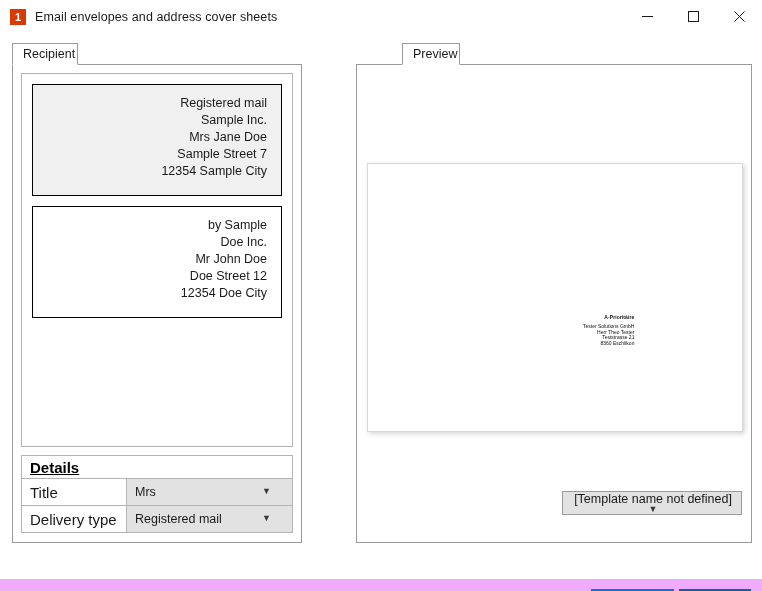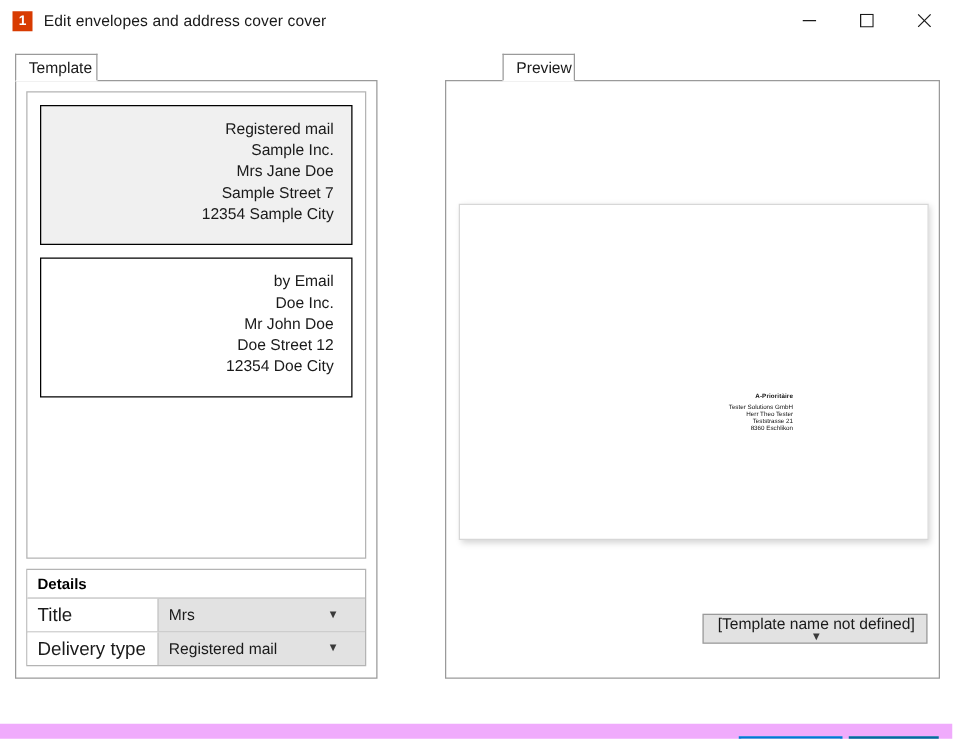--- a/index.html
+++ b/index.html
@@ -150,24 +150,25 @@
     box-sizing: border-box;
     border: 1px solid #b4b4b4;
     background: #ffffff;
   }
   .details-header {
     height: 22px;
     display: flex;
     align-items: center;
     padding-left: 8px;
     font-weight: bold;
-    font-size: 12px;
+    font-size: 15px;
     color: #000000;
     border-bottom: 1px solid #b4b4b4;
     background: #ffffff;
+    text-decoration: underline;
   }
   .details-row {
     height: 26px;
     display: flex;
     align-items: stretch;
     border-bottom: 1px solid #b4b4b4;
   }
   .details-row:last-child { border-bottom: none; }
   .details-label {
     width: 105px;
@@ -286,21 +287,21 @@
   #cancel-button {
     left: 679px;
     width: 72px;
   }
 </style>
 </head>
 <body>
 
 <div class="titlebar">
   <div class="app-icon">1</div>
-  <div class="title-text">Edit envelopes and address cover cover</div>
+  <div class="title-text">Email envelopes and address cover sheets</div>
   <div class="win-controls">
     <div class="win-btn">
       <svg width="11" height="11" viewBox="0 0 11 11">
           <line x1="0" y1="5.5" x2="11" y2="5.5" stroke="#1a1a1a" stroke-width="1"></line>
         </svg>
     </div>
     <div class="win-btn">
       <svg width="11" height="11" viewBox="0 0 11 11">
           <rect x="0.5" y="0.5" width="10" height="10" fill="none" stroke="#1a1a1a" stroke-width="1"></rect>
         </svg>
@@ -311,34 +312,34 @@
           <line x1="10.5" y1="0.5" x2="0.5" y2="10.5" stroke="#1a1a1a" stroke-width="1"></line>
         </svg>
     </div>
   </div>
 </div>
 
 <div class="dialog-body">
 
   <div class="tabgroup" id="recipient-tabgroup">
     <div class="tab-strip">
-      <div class="tab" id="recipient-tab">Template</div>
+      <div class="tab" id="recipient-tab">Recipient</div>
     </div>
     <div class="tab-panel" id="recipient-panel">
 
       <div class="recipient-list">
         <div class="address-card selected" id="address-card-0">
           <div class="addr-line">Registered mail</div>
           <div class="addr-line">Sample Inc.</div>
           <div class="addr-line">Mrs Jane Doe</div>
           <div class="addr-line">Sample Street 7</div>
           <div class="addr-line">12354 Sample City</div>
         </div>
         <div class="address-card plain" id="address-card-1">
-          <div class="addr-line">by Email</div>
+          <div class="addr-line">by Sample</div>
           <div class="addr-line">Doe Inc.</div>
           <div class="addr-line">Mr John Doe</div>
           <div class="addr-line">Doe Street 12</div>
           <div class="addr-line">12354 Doe City</div>
         </div>
       </div>
 
       <div class="details-table">
         <div class="details-header">Details</div>
         <div class="details-row">

